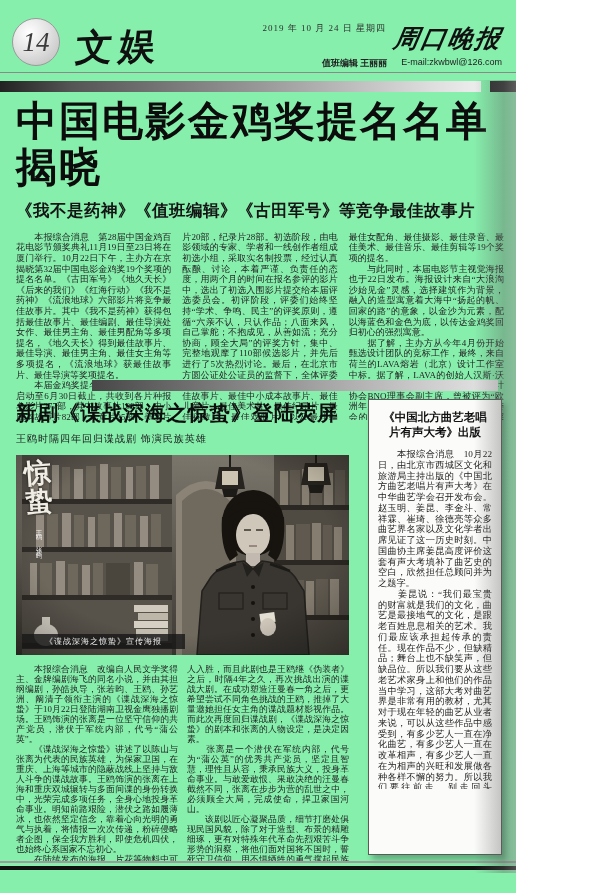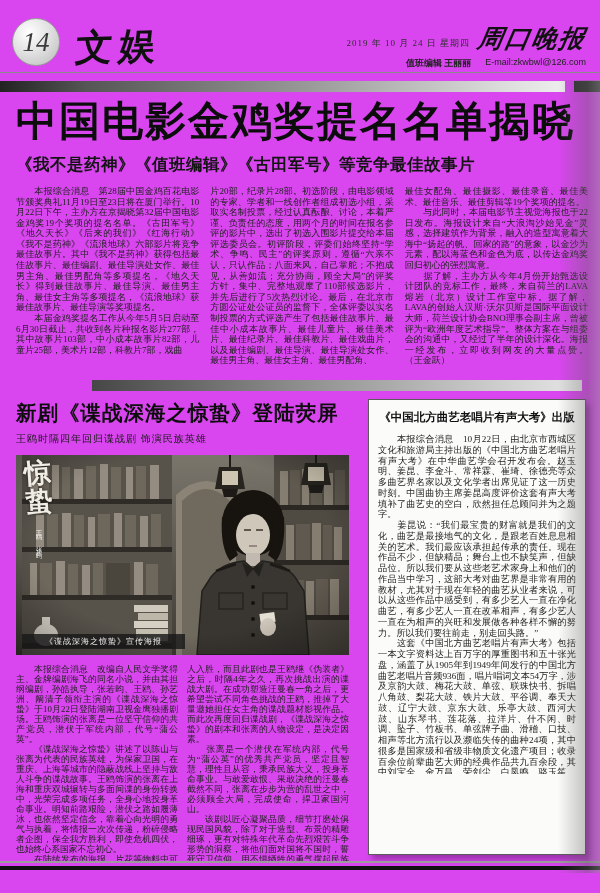--- a/index.html
+++ b/index.html
@@ -1,39 +1,39 @@
 <!DOCTYPE html>
 <html><head>
 <meta charset="utf-8">
 <style>
   html,body{margin:0;padding:0;}
   .page{
-    position:relative; width:600px; height:893px; overflow:hidden;
-    background:#d946ef; color:#1c1c1c;
+    position:relative; width:516px; height:893px; overflow:hidden;
+    background:#86efac; color:#1c1c1c;
     font-family:"Liberation Serif", serif;
   }
   
   .hdr{position:absolute; top:16px; left:0; right:0; height:54px;}
   .pin{
     position:absolute; left:12px; top:2px; width:46px; height:46px; border-radius:50%;
     background:radial-gradient(circle at 35% 30%, #ffffff 0%, #e2e2e2 45%, #b9b9b9 100%);
     border:1px solid #9a9a9a; display:flex; align-items:center; justify-content:center;
   }
   .pin::after{
     content:""; position:absolute; left:6px; top:40px; width:16px; height:16px;
     background:linear-gradient(135deg,#d9d9d9,#adadad); transform:rotate(58deg) skew(18deg);
     border-right:1px solid #9a9a9a; z-index:-1;
   }
   .pin .num{font-size:27px; font-style:italic; color:#3b3b3b; font-family:"Liberation Serif",serif;}
   .section-title{
     position:absolute; left:76px; top:6px; font-size:37px; font-weight:bold;
     transform:skewX(-8deg) rotate(-2deg); letter-spacing:6px; color:#101010;
   }
   .hdr-right{position:absolute; right:14px; top:6px; text-align:right;}
-  .hdr-row1{display:flex; align-items:flex-end; justify-content:flex-end; gap:8px;}
+  .hdr-row1{display:flex; align-items:flex-start; justify-content:flex-end; gap:8px;}
   .date-line{font-size:9px; color:#2e2e2e; padding-bottom:5px; letter-spacing:1px;}
   .masthead{font-size:25px; font-weight:bold; font-style:italic; transform:skewX(-10deg); letter-spacing:2px; color:#111;}
   .hdr-row2{display:flex; justify-content:flex-end; gap:14px; margin-top:2px;}
   .editor-line{font-size:9px; font-weight:bold; color:#222;}
   .email-line{font-size:9px; color:#222; font-family:"Liberation Sans",sans-serif;}
   .hdr-rule{position:absolute; top:72px; left:0; right:0; height:1px; background:#8a8a8a;}
   .hdr-bar{position:absolute; top:81px; left:0; right:0; height:11px; display:flex;}
   .hdr-bar .grad{flex:1; background:linear-gradient(to right,#222 0%,#555 15%,#9a9a9a 55%,#dedede 90%,#eeeeee 100%);}
   .hdr-bar .block{width:26px; margin-left:9px; background:#2e2e2e;}
   

